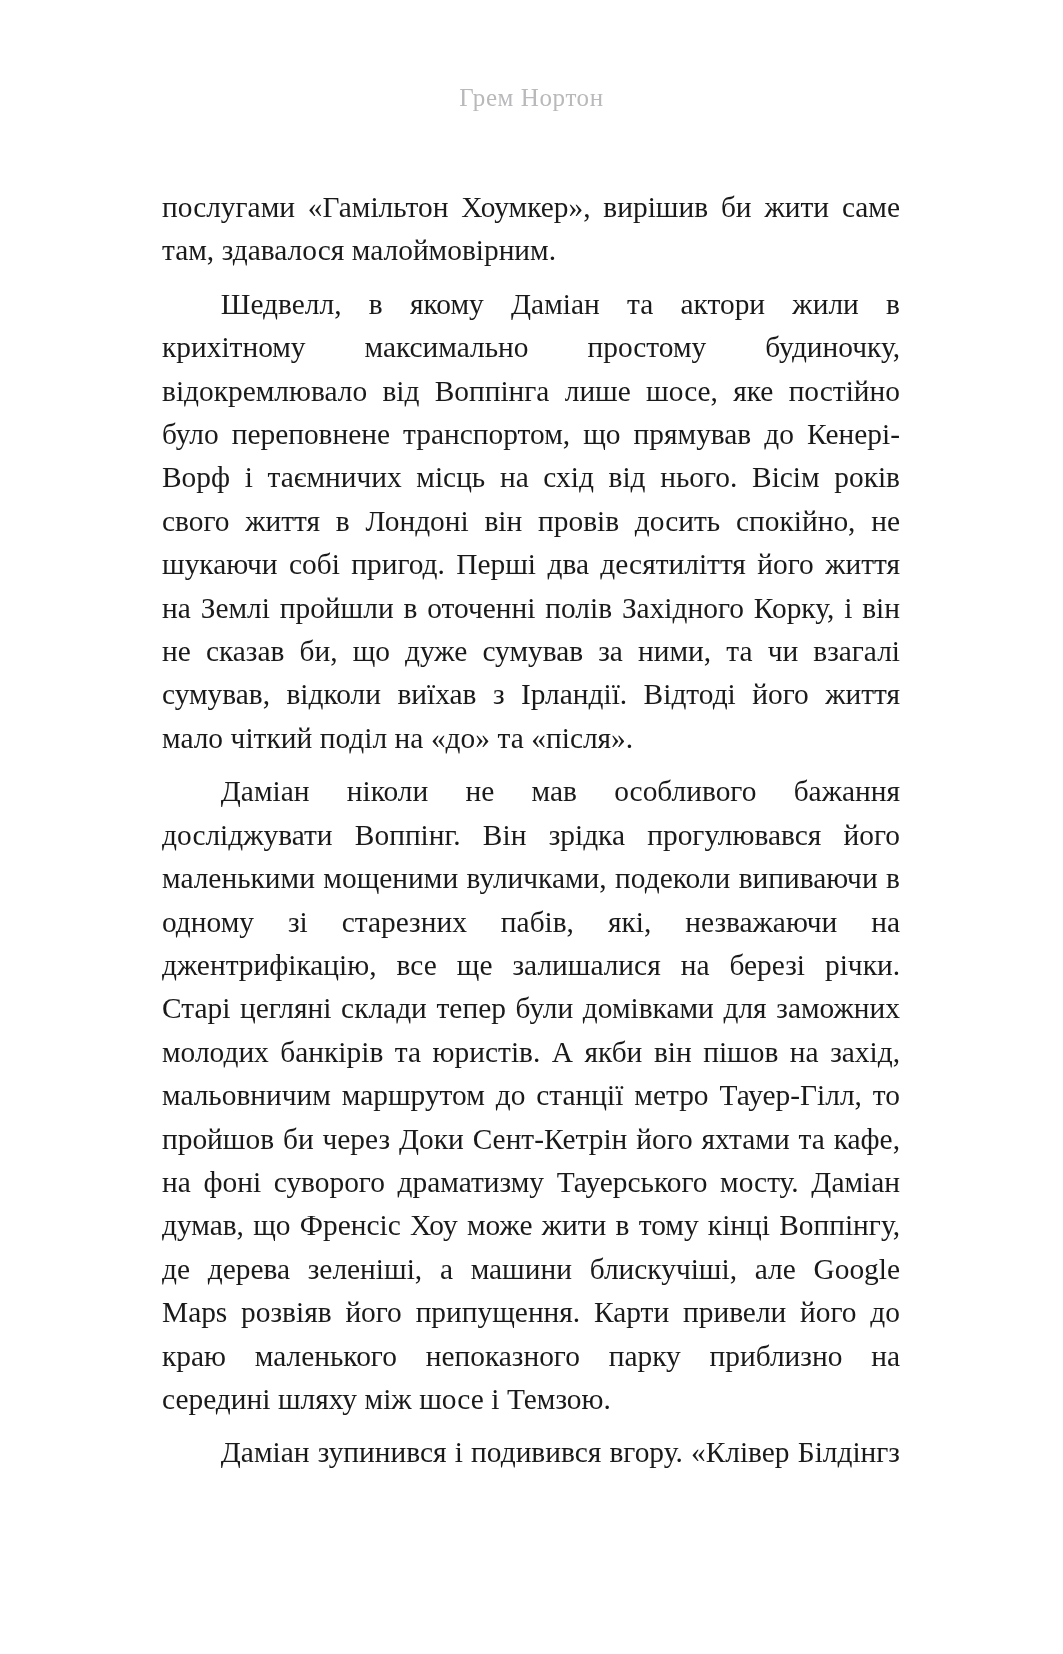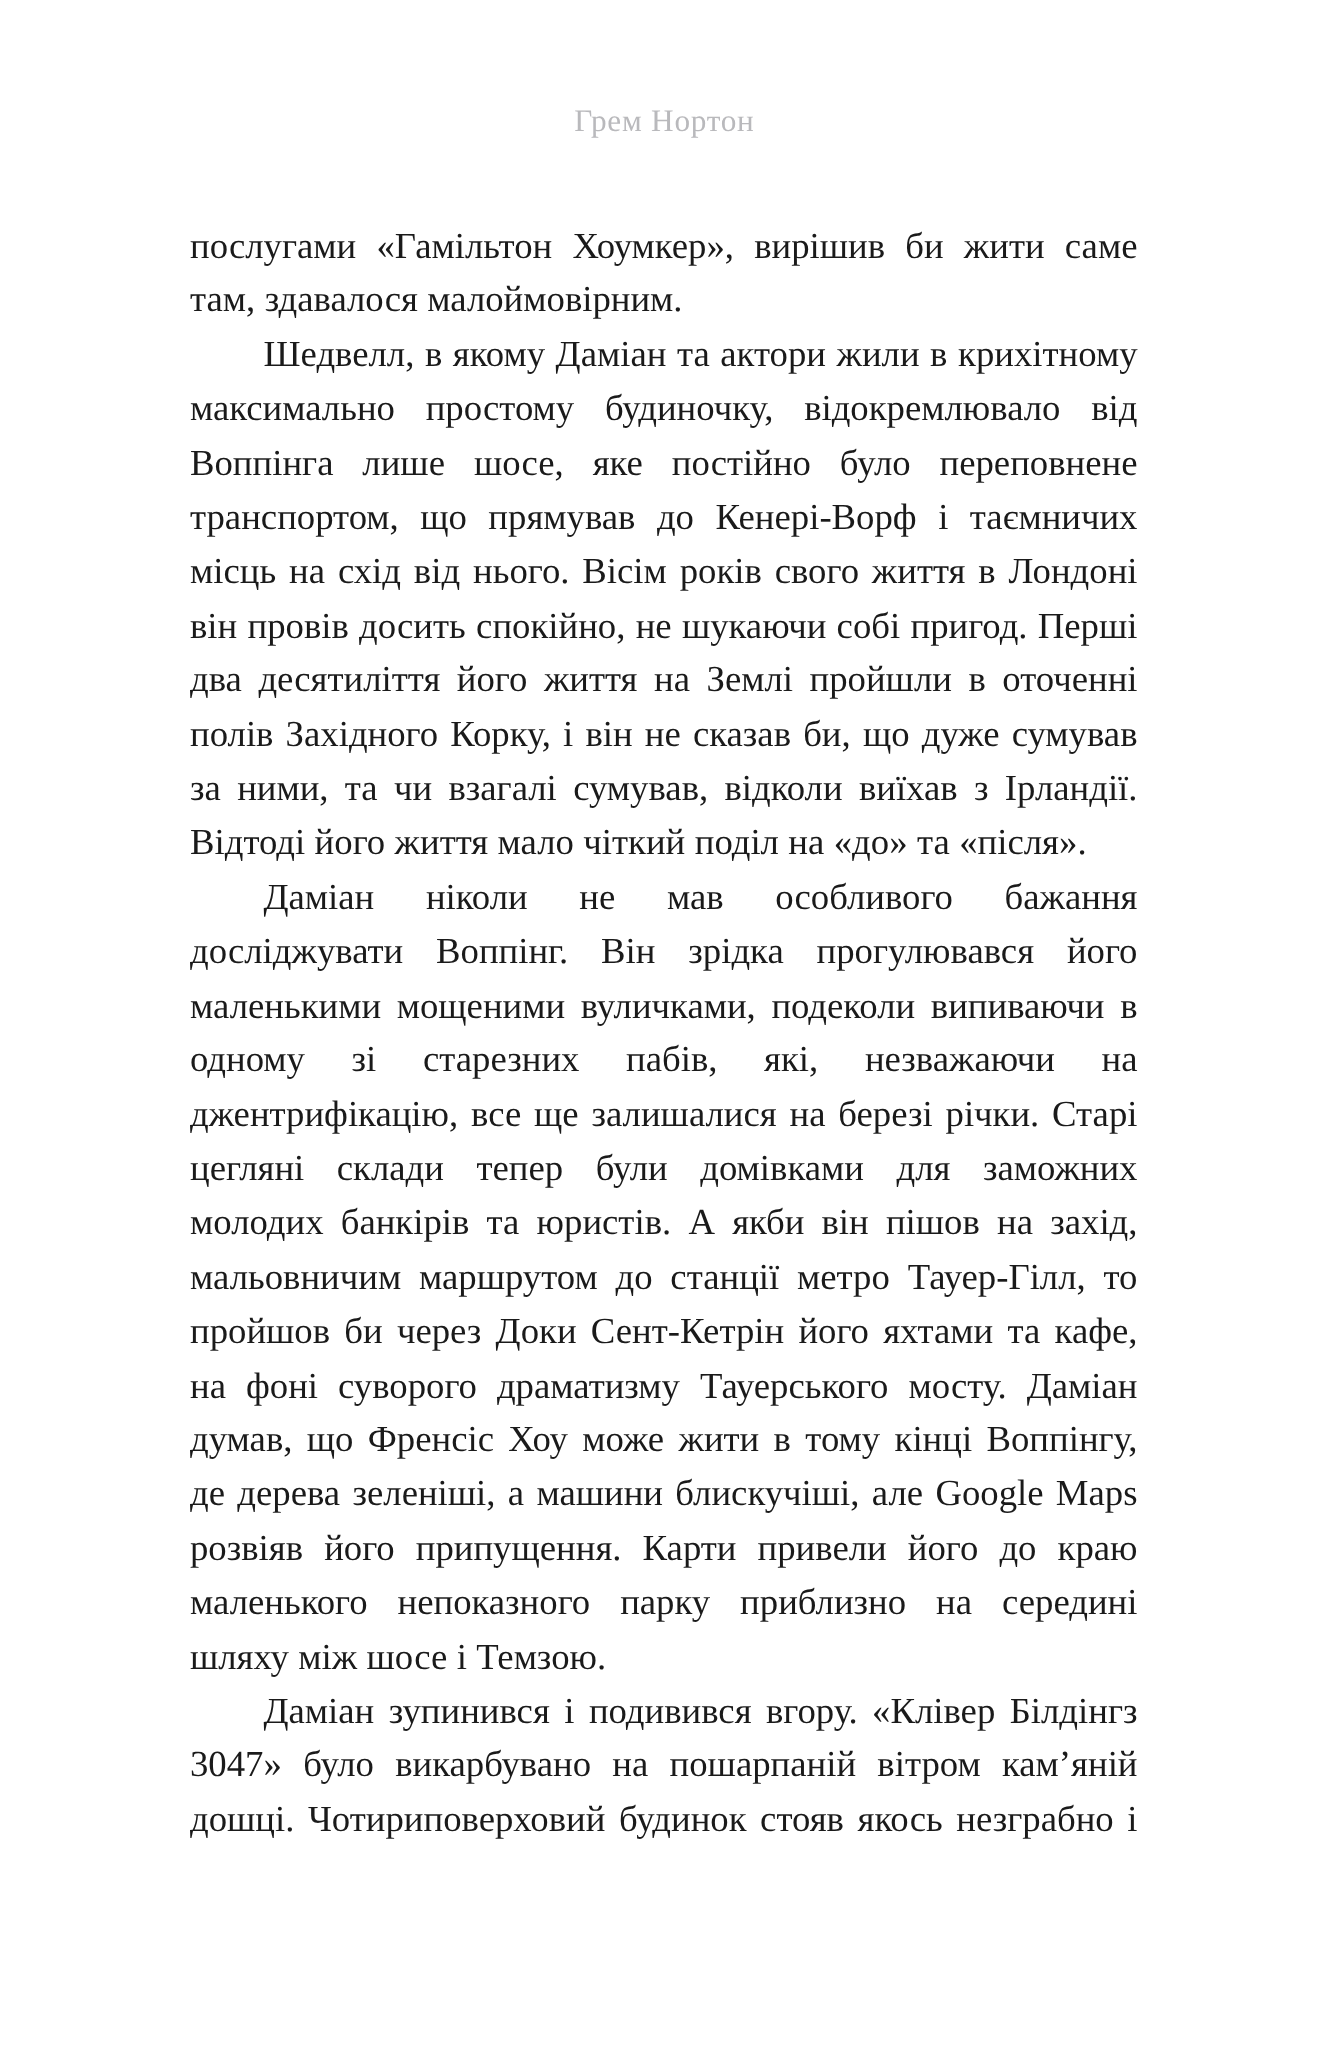--- a/index.html
+++ b/index.html
@@ -32,21 +32,21 @@
     color: #b9b9bc;
     font-family: "Liberation Serif", "DejaVu Serif", serif;
   }
   .text-block {
     position: absolute;
     top: 176px;
     left: 152px;
     width: 758px;
   }
   .para {
-    margin: 0;
+    margin: 10px;
     text-align: justify;
     text-justify: inter-word;
     font-size: 29.4px;
     line-height: 43.4px;
     hyphens: manual;
     -webkit-hyphens: manual;
     word-spacing: 0.2px;
   }
   .para.indent {
     text-indent: 2.0em;

